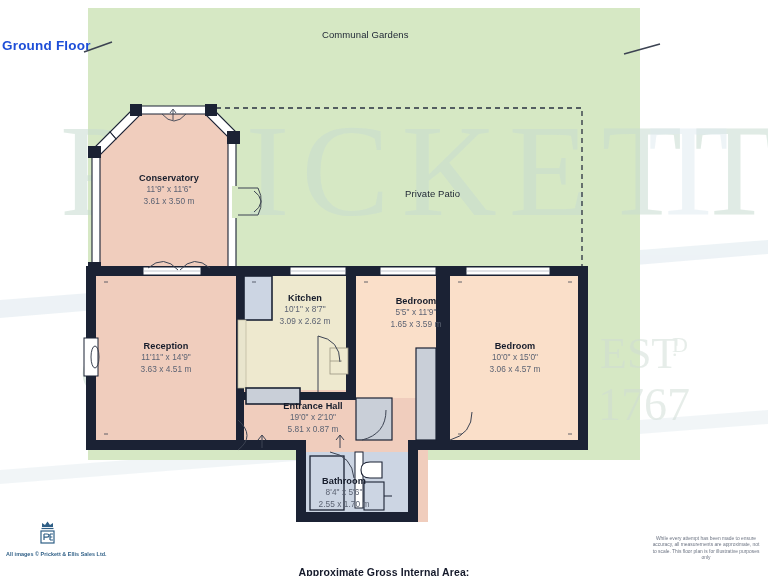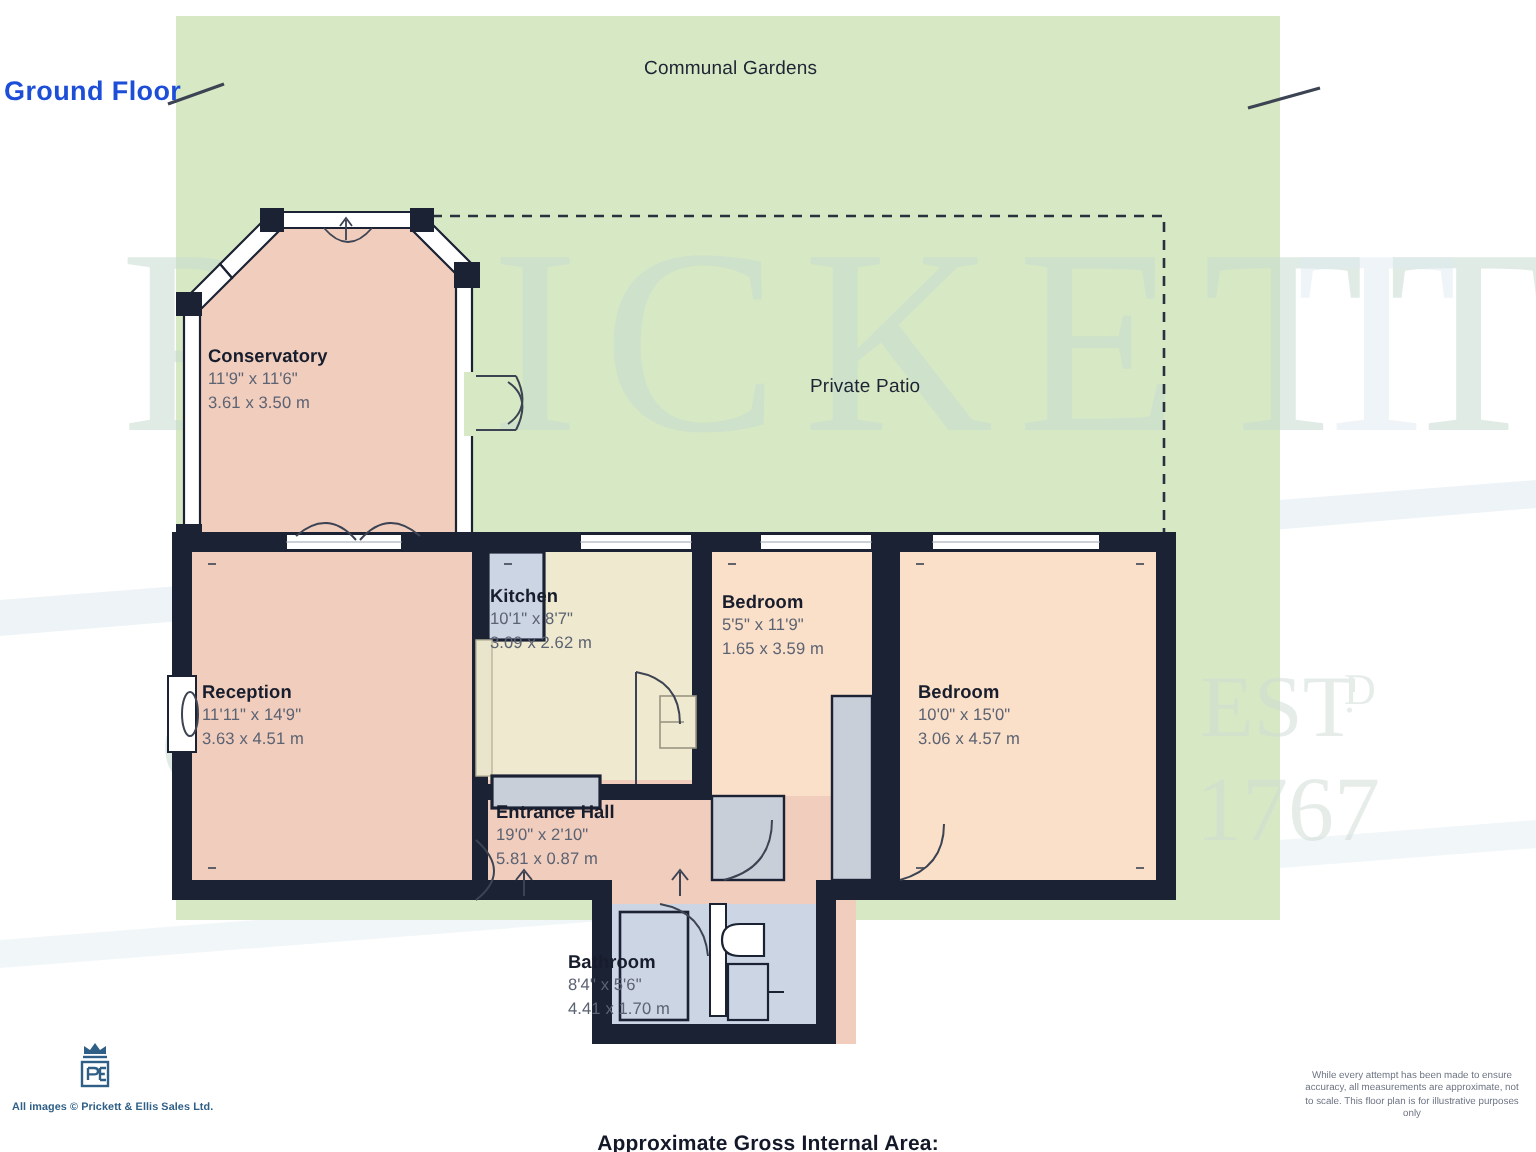--- a/index.html
+++ b/index.html
@@ -39,21 +39,21 @@
     color: #1d4ed8;
   }
 
   .garden-label {
     font-size: 9.5px;
     font-weight: normal;
     color: #1d2433;
     letter-spacing: .1px;
   }
 
-  .room { position: absolute; text-align: left; }
+  .room { position: absolute; text-align: center; }
   .room .rname {
     font-size: 9.2px;
     font-weight: bold;
     color: #171d2c;
     letter-spacing: .05px;
     line-height: 12px;
   }
   .room .rdim {
     font-size: 8.3px;
     color: #5c6373;
@@ -317,21 +317,21 @@
 
   <div class="room" style="left:248px; top:400px; width:130px;">
     <div class="rname">Entrance Hall</div>
     <div class="rdim">19'0" x 2'10"</div>
     <div class="rdim">5.81 x 0.87 m</div>
   </div>
 
   <div class="room" style="left:284px; top:475px; width:120px;">
     <div class="rname">Bathroom</div>
     <div class="rdim">8'4" x 5'6"</div>
-    <div class="rdim">4.41 x 1.70 m</div>
+    <div class="rdim">2.55 x 1.70 m</div>
   </div>
 
   <div class="area-block" style="top:538px;">
     <div class="area-title">Approximate Gross Internal Area:</div>
     <div class="area-val"><span>858 ft</span><span class="sup">2</span></div>
     <div class="area-val"><span>79.71 m</span><span class="sup">2</span></div>
   </div>
 
   <div class="disclaimer">While every attempt has been made to ensure accuracy, all measurements are approximate, not to scale. This floor plan is for illustrative purposes only</div>
 

